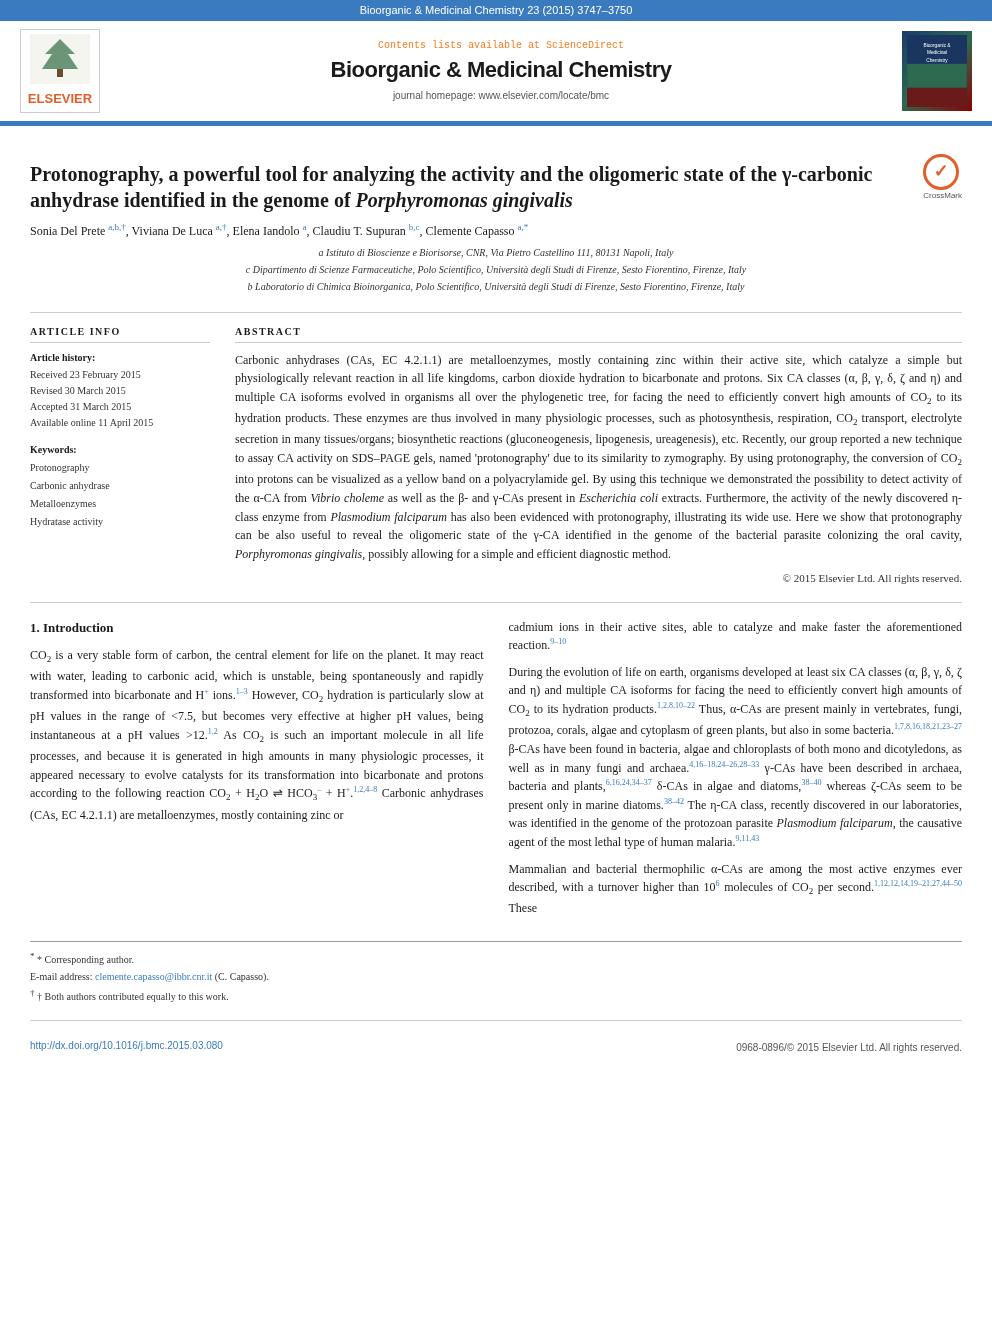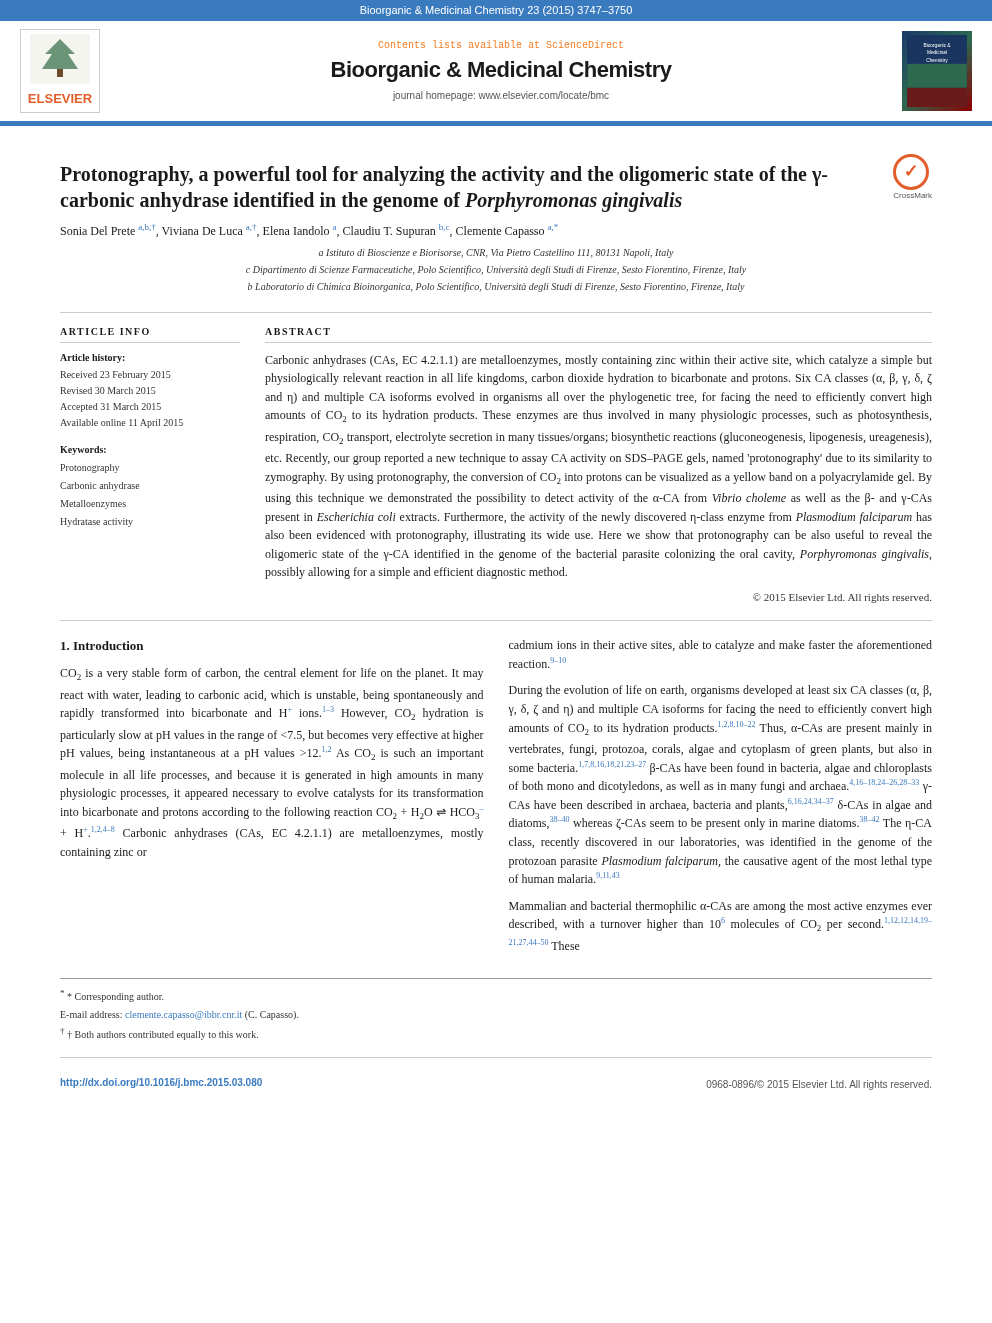--- a/index.html
+++ b/index.html
@@ -82,21 +82,21 @@
       align-items: center;
       justify-content: center;
       padding: 4px;
     }
     .divider-blue {
       height: 3px;
       background: #3a7abf;
       margin: 0;
     }
     .article-container {
-      padding: 20px 60px;
+      padding: 20px 30px;
     }
     .article-title {
       font-size: 20px;
       font-weight: bold;
       color: #1a1a1a;
       line-height: 1.3;
       margin-bottom: 8px;
       margin-top: 15px;
     }
     .article-title em {
@@ -233,21 +233,20 @@
     }
     .footnote-area p {
       margin-bottom: 3px;
       line-height: 1.4;
     }
     .doi-link {
       color: #3a7abf;
       font-size: 10px;
       font-family: Arial, sans-serif;
       text-decoration: none;
-      font-weight: bold;
     }
     .bottom-info {
       font-size: 10px;
       color: #555;
       font-family: Arial, sans-serif;
       margin-top: 5px;
     }
     .star-footnote {
       vertical-align: super;
       font-size: 9px;

